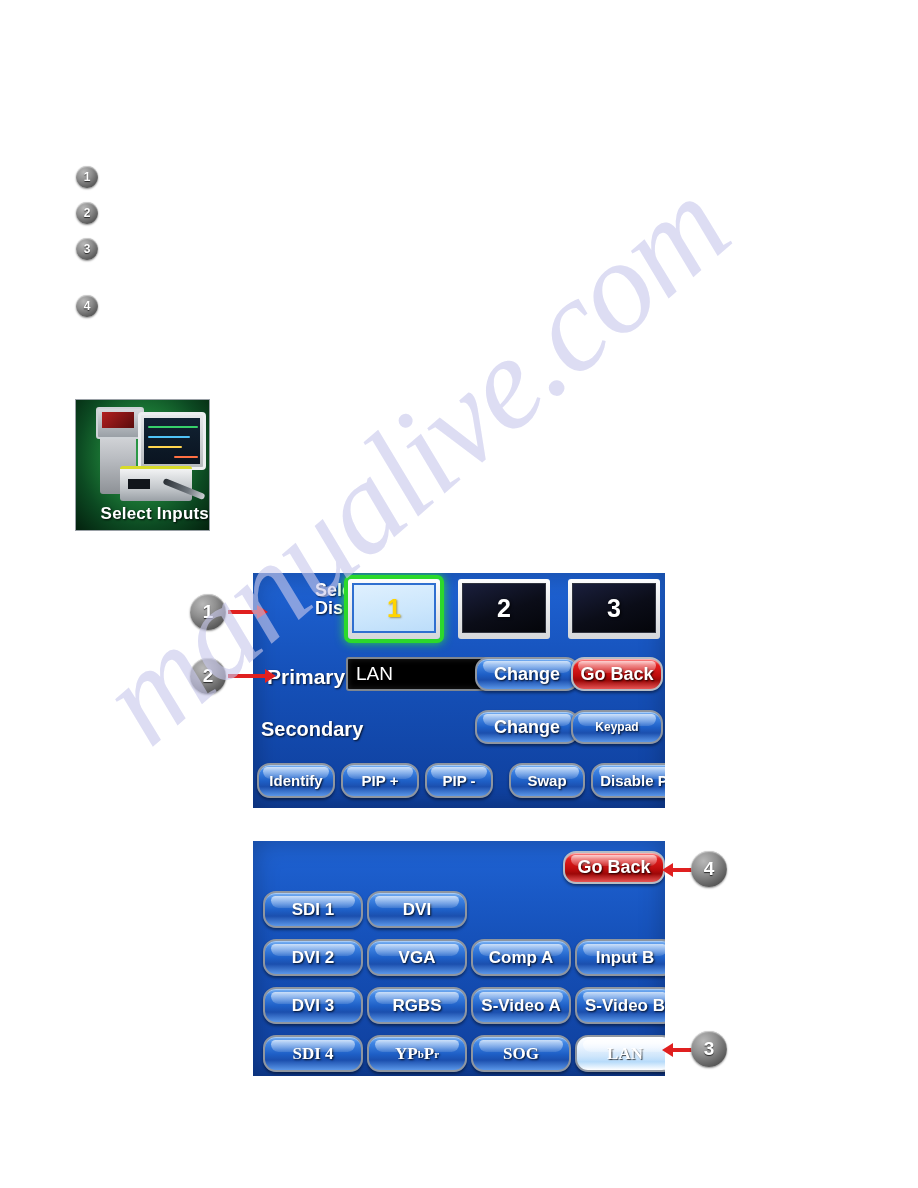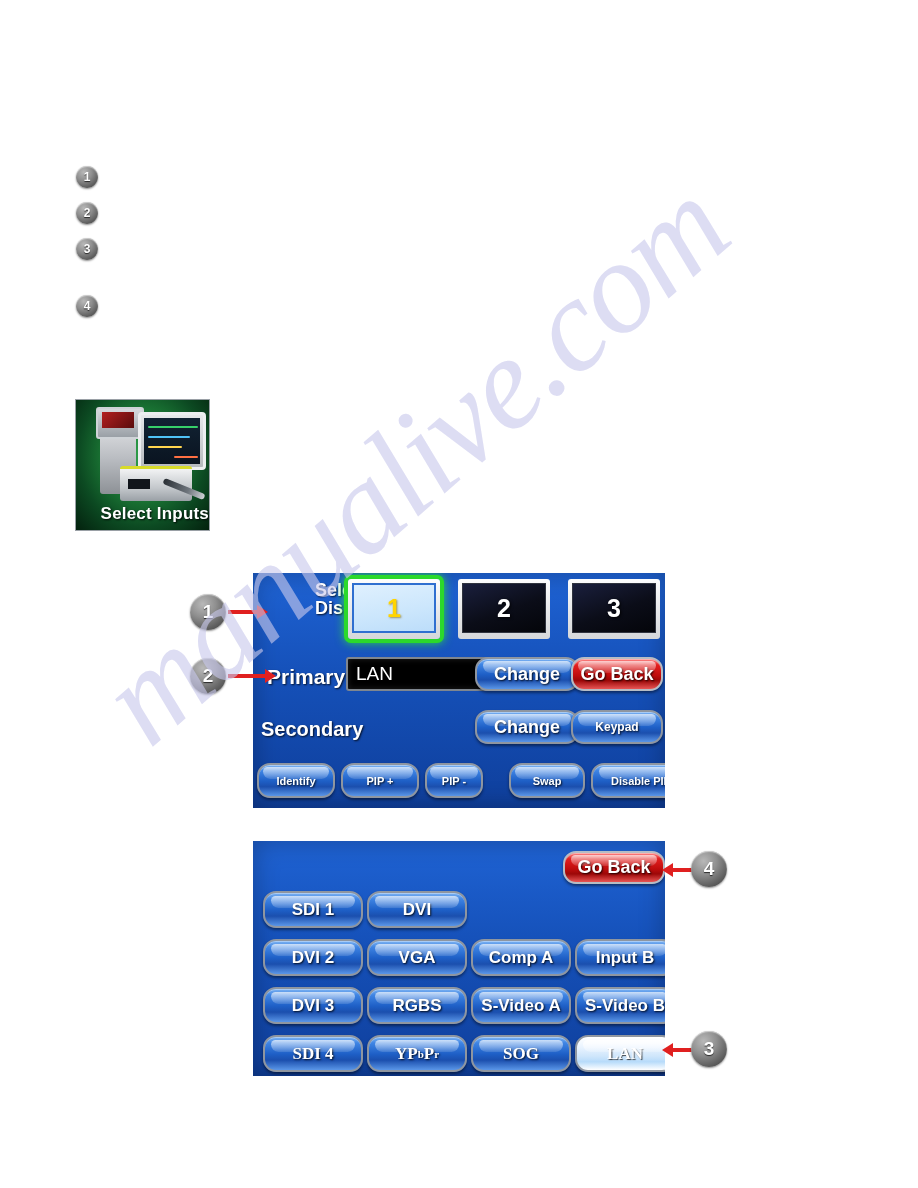--- a/index.html
+++ b/index.html
@@ -214,24 +214,24 @@
     box-shadow:inset 0 0 6px rgba(255,255,255,.12);
   }
   #field-primary{ left:93px; top:84px; width:190px; height:34px; }
   #field-secondary{ left:93px; top:137px; width:190px; height:34px; }
 
   #btn-change-primary{ position:absolute; left:222px; top:84px;  width:104px; height:34px; font-size:18px; }
   #btn-change-secondary{ position:absolute; left:222px; top:137px; width:104px; height:34px; font-size:18px; }
   #btn-go-back-1{ position:absolute; left:318px; top:84px;  width:92px; height:34px; font-size:18px; }
   #btn-keypad{    position:absolute; left:318px; top:137px; width:92px; height:34px; font-size:12px; }
 
-  .rowbtn{ position:absolute; top:190px; height:35px; font-size:11px; }
+  .rowbtn{ position:absolute; top:190px; height:35px; font-size:15px; }
   #btn-identify{   left:4px;   width:78px; }
   #btn-pip-plus{   left:88px;  width:78px; }
-  #btn-pip-minus{  left:172px; width:58px; }
+  #btn-pip-minus{  left:172px; width:68px; }
   #btn-swap{       left:256px; width:76px; }
   #btn-disable-pip{left:338px; width:100px; }
 
   
   #title-primary-input{
     position:absolute;left:14px;top:11px;
     color:#ffffff;font-size:20px;font-weight:bold;
     letter-spacing:.1px;
     text-shadow:1px 1px 2px rgba(0,0,0,.55);
   }

